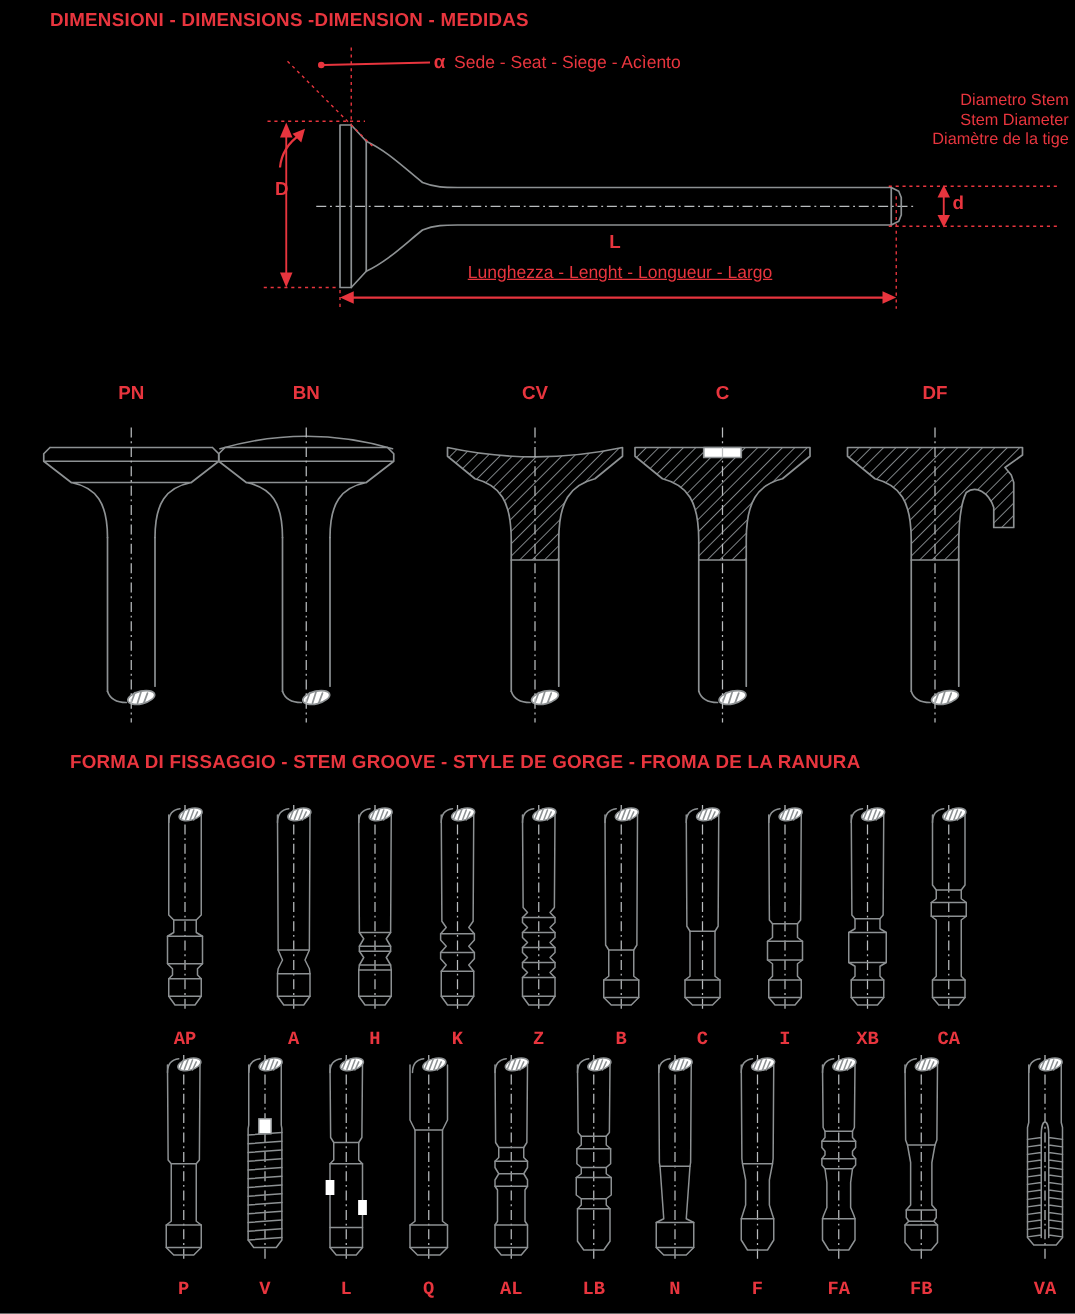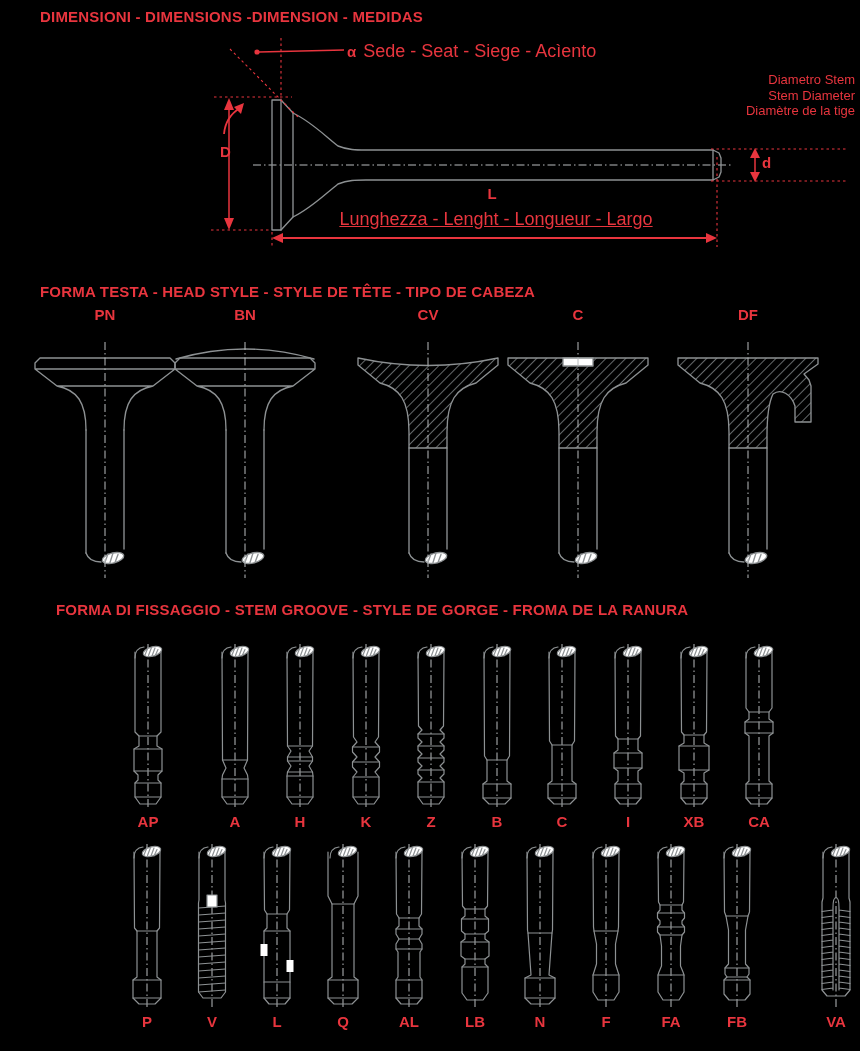--- a/index.html
+++ b/index.html
@@ -9,29 +9,29 @@
   }
   html,body{margin:0;padding:0;background:#fff;}
   #canvas{
     position:relative;width:860px;height:1051px;background:#000000;overflow:hidden;
     font-family:"Liberation Sans",sans-serif;
   }
   .sec-title{
     position:absolute;color:var(--red);font-weight:700;font-size:15px;
     letter-spacing:.2px;white-space:nowrap;
   }
-  .dim-line{position:absolute;color:var(--red);font-size:18px;white-space:nowrap;}
+  .dim-line{position:absolute;color:var(--red);font-size:14px;white-space:nowrap;}
   .dim-block{position:absolute;color:var(--red);font-size:13px;line-height:15.5px;}
   .dim-sym{position:absolute;color:var(--red);font-weight:700;font-size:15px;}
   .alpha-row{position:absolute;display:flex;gap:7px;align-items:baseline;}
   .alpha-sym{color:var(--red);font-weight:700;font-size:15px;}
   .head-item,.stem-item{position:absolute;display:flex;flex-direction:column;align-items:center;}
   .head-label,.stem-label{color:var(--red);font-weight:700;font-size:15px;white-space:nowrap;}
   .head-label{margin-bottom:9px;}
-  .stem-label{margin-top:3px;}
+  .stem-label{margin-top:13px;font-family:Liberation Mono, monospace;}
   svg .g{stroke:var(--gray);stroke-width:1.35;fill:none;stroke-linejoin:round;stroke-linecap:round;}
   svg .g2{stroke:var(--gray);stroke-width:1.2;fill:none;stroke-linejoin:round;stroke-linecap:round;}
   svg .sec{stroke:var(--gray);stroke-width:1.35;stroke-linejoin:round;}
   svg .cl{stroke:var(--grayl);stroke-width:1;stroke-dasharray:8 3 1.5 3;fill:none;}
   svg .rdot{stroke:var(--red);stroke-width:1.1;stroke-dasharray:2.5 3;fill:none;}
   svg .rsol{stroke:var(--red);stroke-width:1.5;fill:none;}
   svg .rfill{fill:var(--red);stroke:none;}
 </style>
 </head>
 <body>
@@ -86,21 +86,20 @@
     <span style="display:block">Stem Diameter</span>
     <span style="display:block">Diamètre de la tige</span>
   </div>
 
 
   <div class="dim-sym" style="left:220px;top:143px;">D</div>
   <div class="dim-sym" style="left:462px;top:185px;width:60px;text-align:center;">L</div>
   <div class="dim-line" style="left:270px;top:209px;width:452px;text-align:center;text-decoration:underline;">Lunghezza - Lenght - Longueur - Largo</div>
   <div class="dim-sym" style="left:762px;top:154px;">d</div>
 
-  <div class="sec-title" style="left:40px;top:283px;">FORMA TESTA - HEAD STYLE - STYLE DE TÊTE - TIPO DE CABEZA</div>
   <div id="head-row">
       <div class="head-item" style="left: 30px; top: 306px;">
         <div class="head-label">PN</div>
         <svg width="150" height="258" viewBox="0 0 150 258">
           <path class="g" d="M10,26 L140,26 M10,26 L5,31 L5,37 M140,26 L145,31 L145,37 M5,37 L145,37
       M5,37 L27,54 M145,37 L123,54 M27,54 L123,54
       M27,54 C47,58 56,70 56,98 M123,54 C103,58 94,70 94,98"></path>
           <path class="g" d="M56,98 L56,221 M94,98 L94,217"></path>
           <path class="g" d="M56,221 Q59,230 71,230"></path>
           <ellipse class="g" style="fill:#fff" cx="83" cy="226" rx="11" ry="5" transform="rotate(-14 83 226)"></ellipse>

